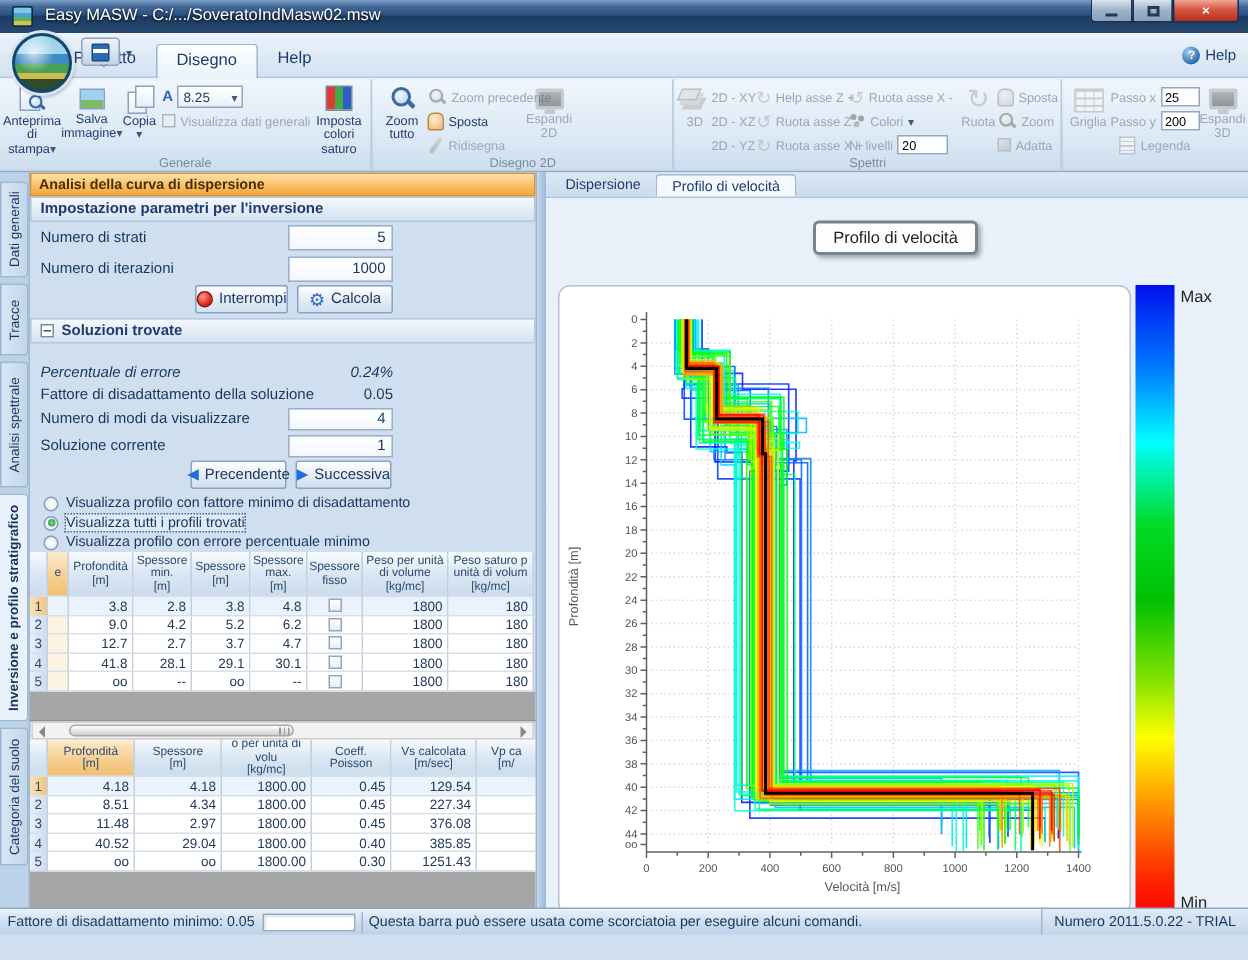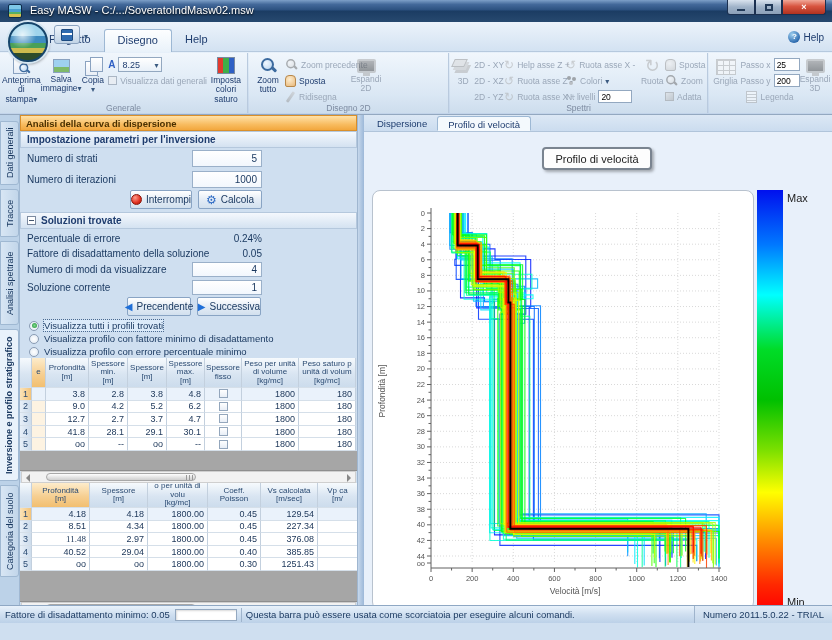--- a/index.html
+++ b/index.html
@@ -412,21 +412,21 @@
     </div>
     <div class="btn" style="left:178px;width:64px;">
       <span class="i-gear">⚙</span>
         <span>Calcola</span>
     </div>
   </div>
   <div class="lp-sec">
     <span class="collapse-box"></span>
     <span>Soluzioni trovate</span>
   </div>
-  <div class="lp-row" style="height:15px;margin-top:2px;">
+  <div class="lp-row" style="height:15px;margin-top:12px;font-style:italic;">
     <span>Percentuale di errore</span>
     <span class="val-text">0.24%</span>
   </div>
   <div class="lp-row" style="height:14px;">
     <span>Fattore di disadattamento della soluzione</span>
     <span class="val-text">0.05</span>
   </div>
   <div class="lp-row" style="height:18px;">
     <span>Numero di modi da visualizzare</span>
     <input class="val-input" style="height: 15px;" readonly="" value="4">
@@ -440,26 +440,26 @@
       <span class="i-arrow">◀</span>
         <span>Precendente</span>
     </div>
     <div class="btn" style="left:177px;width:64px;">
       <span class="i-arrow">▶</span>
         <span>Successiva</span>
     </div>
   </div>
   <div id="radio-list">
       <div class="radio-row">
+        <span class="radio"></span>
+        <span class="radio-label">Visualizza profilo con fattore minimo di disadattamento</span>
+      </div>
+      <div class="radio-row">
         <span class="radio sel"></span>
         <span class="radio-label focus">Visualizza tutti i profili trovati</span>
-      </div>
-      <div class="radio-row">
-        <span class="radio"></span>
-        <span class="radio-label">Visualizza profilo con fattore minimo di disadattamento</span>
       </div>
       <div class="radio-row">
         <span class="radio"></span>
         <span class="radio-label">Visualizza profilo con errore percentuale minimo</span>
       </div>
     </div>
 
   <div id="t1">
       <div class="grid">
         <div class="grow ghead" style="height: 30px;">
@@ -587,21 +587,21 @@
           <div class="gcell rn" style="width: 12px;">2</div>
           <div class="gcell" style="width: 58px;">8.51</div>
           <div class="gcell" style="width: 58px;">4.34</div>
           <div class="gcell" style="width: 60px;">1800.00</div>
           <div class="gcell" style="width: 53px;">0.45</div>
           <div class="gcell" style="width: 57px;">227.34</div>
           <div class="gcell" style="width: 40px;"></div>
         </div>
         <div class="grow">
           <div class="gcell rn" style="width: 12px;">3</div>
-          <div class="gcell" style="width: 58px; font-family: Liberation Serif, serif;">11.48</div>
+          <div class="gcell" style="width: 58px;">11.48</div>
           <div class="gcell" style="width: 58px;">2.97</div>
           <div class="gcell" style="width: 60px;">1800.00</div>
           <div class="gcell" style="width: 53px;">0.45</div>
           <div class="gcell" style="width: 57px;">376.08</div>
           <div class="gcell" style="width: 40px;"></div>
         </div>
         <div class="grow">
           <div class="gcell rn" style="width: 12px;">4</div>
           <div class="gcell" style="width: 58px;">40.52</div>
           <div class="gcell" style="width: 58px;">29.04</div>

